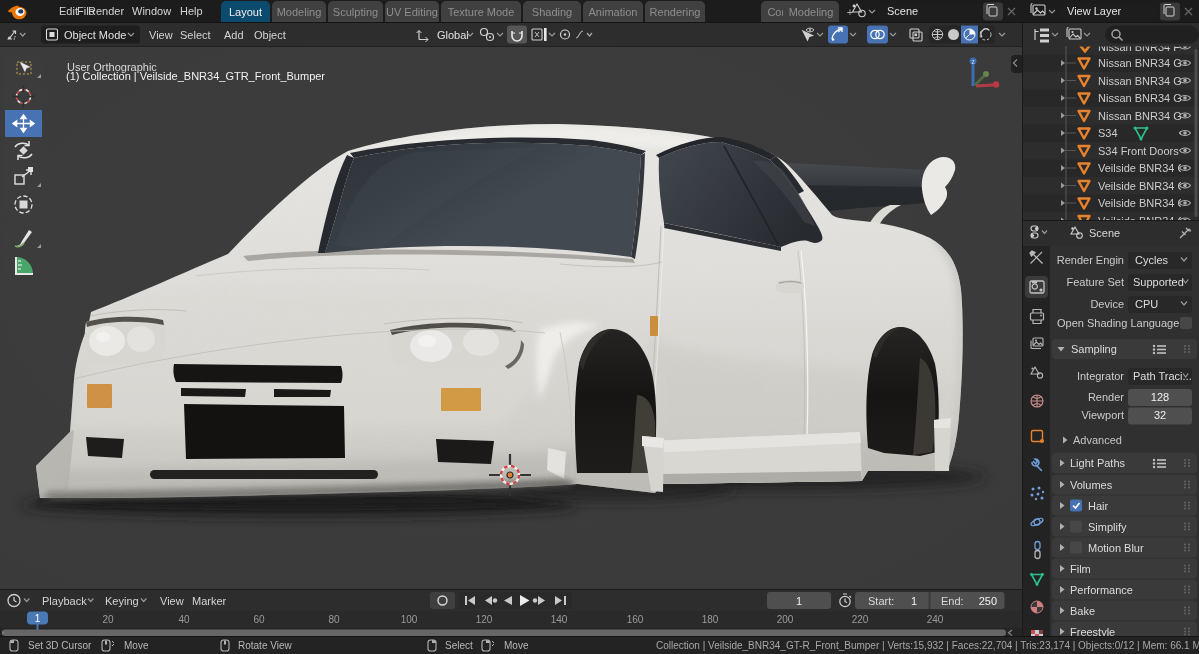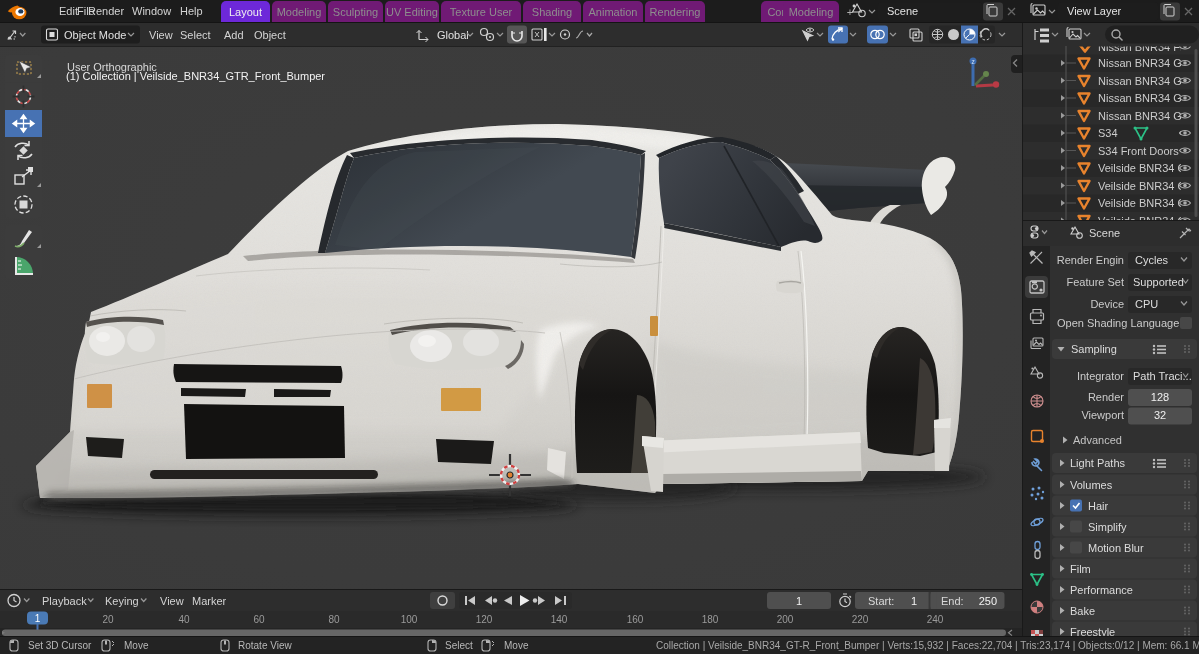--- a/index.html
+++ b/index.html
@@ -23,30 +23,30 @@
       <ellipse cx="13.8" cy="8.4" rx="2.6" ry="2.2" fill="#1f3c5e"></ellipse>
     </svg>
   </div>
   <div class="abs txt" style="left:30px;top:6px;padding-left:47px;">File</div>
   <div class="abs txt" style="left:59px;top:6px;text-align:center;">Edit</div>
   <div class="abs txt" style="left:88px;top:6px;">Render</div>
   <div class="abs txt" style="left:132px;top:6px;">Window</div>
   <div class="abs txt" style="left:180px;top:6px;">Help</div>
 
   <style>
-    .tab{position:absolute;top:0;height:22px;border-radius:5px 5px 0 0;background:#701a75;
+    .tab{position:absolute;top:0;height:22px;border-radius:5px 5px 0 0;background:#404040;
          color:#8e8e8e;font-size:11px;text-align:center;line-height:22px;}
-    .tab.act{background:#6d28d9;color:#efefef;}
+    .tab.act{background:#0c4a6e;color:#efefef;}
   </style>
   <div class="abs" id="tabs" style="left:0;top:1px;height:22px;width:860px;">
     <div class="tab act" style="left:221px;width:49px;">Layout</div>
     <div class="tab" style="left:272px;width:54px;">Modeling</div>
     <div class="tab" style="left:328px;width:55px;">Sculpting</div>
     <div class="tab" style="left:385px;width:54px;">UV Editing</div>
-    <div class="tab" style="left:441px;width:80px;">Texture User</div>
+    <div class="tab" style="left:441px;width:80px;">Texture Mode</div>
     <div class="tab" style="left:523px;width:58px;">Shading</div>
     <div class="tab" style="left:583px;width:60px;">Animation</div>
     <div class="tab" style="left:645px;width:60px;">Rendering</div>
     <div class="tab" style="left:745px;width:74px;margin-left:16px;">Compositing</div>
     <div class="tab" style="left:783px;width:56px;">Modeling</div>
     <div class="tab" style="left:841px;width:18px;color:#b0b0b0;background:none;">+</div>
   </div>
 
   <div class="abs" id="scenewidgets" style="left:845px;top:0;width:354px;height:23px;">
     <svg width="354" height="23" viewBox="0 0 354 23">

